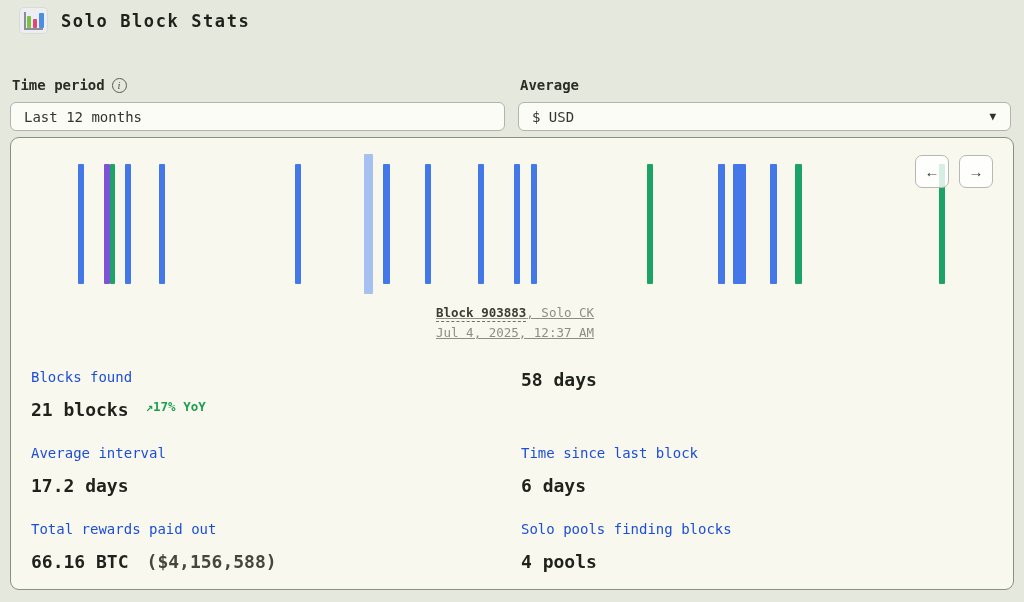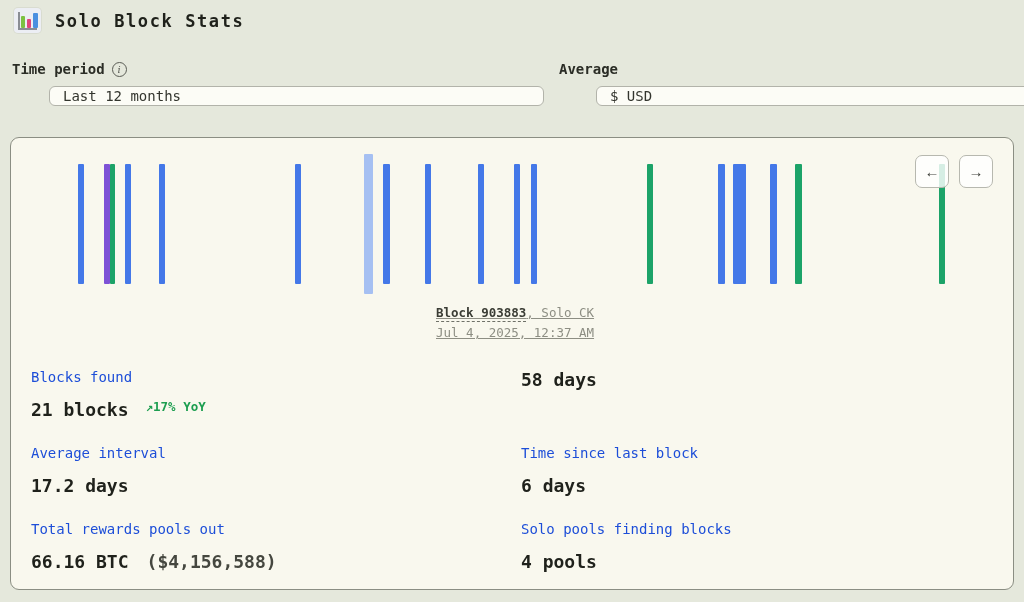--- a/index.html
+++ b/index.html
@@ -6,45 +6,45 @@
   html,body { width:1024px; height:602px; }
   body {
     position:relative;
     background:#e5e8dc;
     font-family:"DejaVu Sans Mono", monospace;
     color:#25271f;
     overflow:hidden;
   }
 
   
-  .header { position:absolute; left:14px; top:8px; display:flex; align-items:center; gap:14px; }
+  .header { position:absolute; left:20px; top:8px; display:flex; align-items:center; gap:14px; }
   .app-icon {
     position:relative; width:27px; height:25px;
     background:#eceef4; border-radius:4px;
     box-shadow:0 0 0 1px rgba(0,0,0,0.05);
   }
   .app-icon .axis { position:absolute; left:4px; bottom:3px; width:19px; height:18px;
     border-left:2px solid #8a8d94; border-bottom:2px solid #8a8d94; }
   .app-icon .b1 { position:absolute; left:7px;  bottom:5px; width:4px; height:12px; background:#7cc142; border-radius:1px; }
   .app-icon .b2 { position:absolute; left:13px; bottom:5px; width:4px; height:9px;  background:#e0457b; border-radius:1px; }
   .app-icon .b3 { position:absolute; left:19px; bottom:5px; width:5px; height:15px; background:#4a8fe0; border-radius:1px; }
   .title { font-size:17px; font-weight:bold; letter-spacing:1.6px; color:#1f211b; }
 
   
   .controls { position:absolute; left:10px; top:61px; display:flex; gap:13px; }
   .control-label { display:flex; align-items:center; gap:7px; font-size:14px; font-weight:bold;
-    color:#2b2d26; margin:0 0 9px 2px; height:16px; }
+    color:#2b2d26; margin:16px 0 9px 2px; height:16px; }
   .info-icon { width:15px; height:15px; border:1.4px solid #5a5c55; border-radius:50%;
     display:inline-flex; align-items:center; justify-content:center;
     font-size:10px; font-weight:normal; color:#5a5c55; font-style:italic;
     font-family:"DejaVu Serif", serif; cursor:pointer; }
   .input-box, .select-box {
     background:#fcfcf6; border:1px solid #b2b3aa; border-radius:6px;
-    height:20px; display:flex; align-items:center; padding:8px 13px;
-    font-size:14px; color:#33352e; position:relative; cursor:pointer;margin-left:39px;
+    height:29px; display:flex; align-items:center; padding:8px 13px;
+    font-size:14px; color:#33352e; position:relative; cursor:pointer;
   }
   .tp-box { width:495px; }
   .cur-box { width:493px; }
   .caret { position:absolute; right:14px; font-size:11px; color:#2e302a; }
 
   
   .panel {
     position:absolute; left:10px; top:137px; width:1004px; height:453px;
     background:#f9f8ee; border:1px solid #8b8e83; border-radius:9px;
   }
@@ -159,21 +159,21 @@
           <span>17.2 days</span>
         </div>
     </div>
     <div class="stat">
       <div class="stat-label">Time since last block</div>
       <div class="stat-value-row">
           <span>6 days</span>
         </div>
     </div>
     <div class="stat">
-      <div class="stat-label">Total rewards pools out</div>
+      <div class="stat-label">Total rewards paid out</div>
       <div class="stat-value-row">
           <span>66.16 BTC</span>
           <span class="stat-secondary">($4,156,588)</span>
         </div>
     </div>
     <div class="stat">
       <div class="stat-label">Solo pools finding blocks</div>
       <div class="stat-value-row">
           <span>4 pools</span>
         </div>

